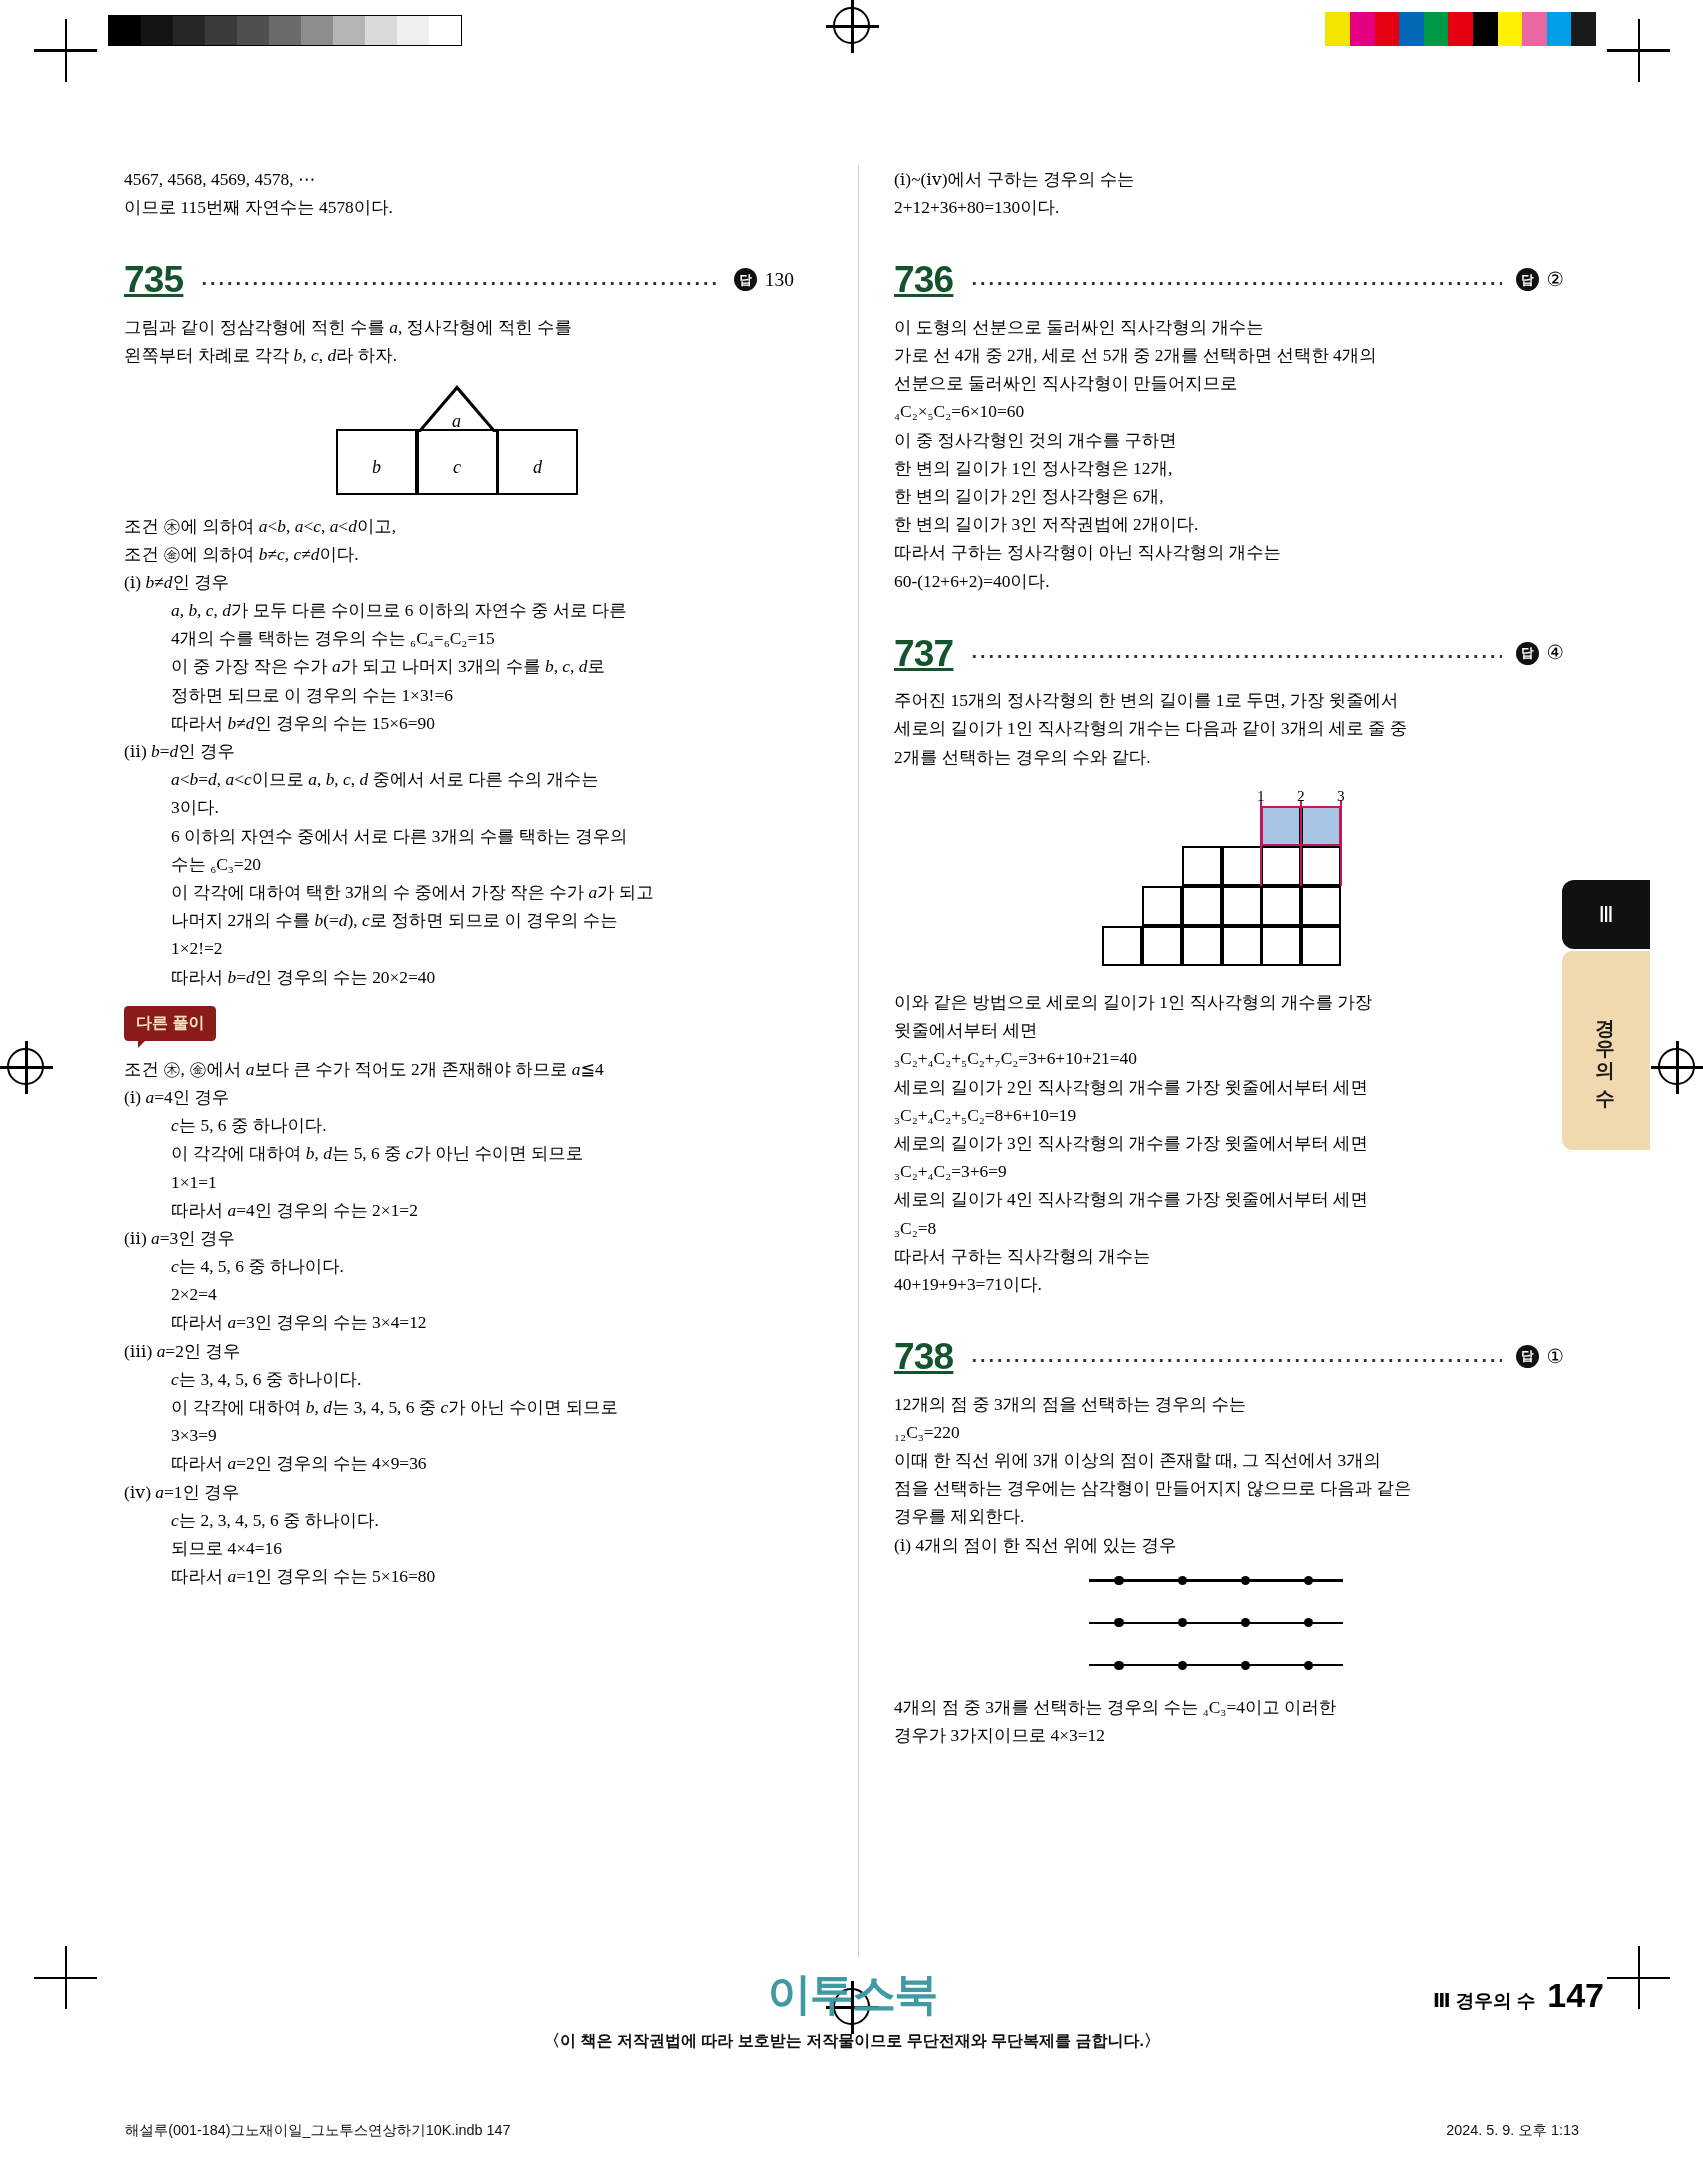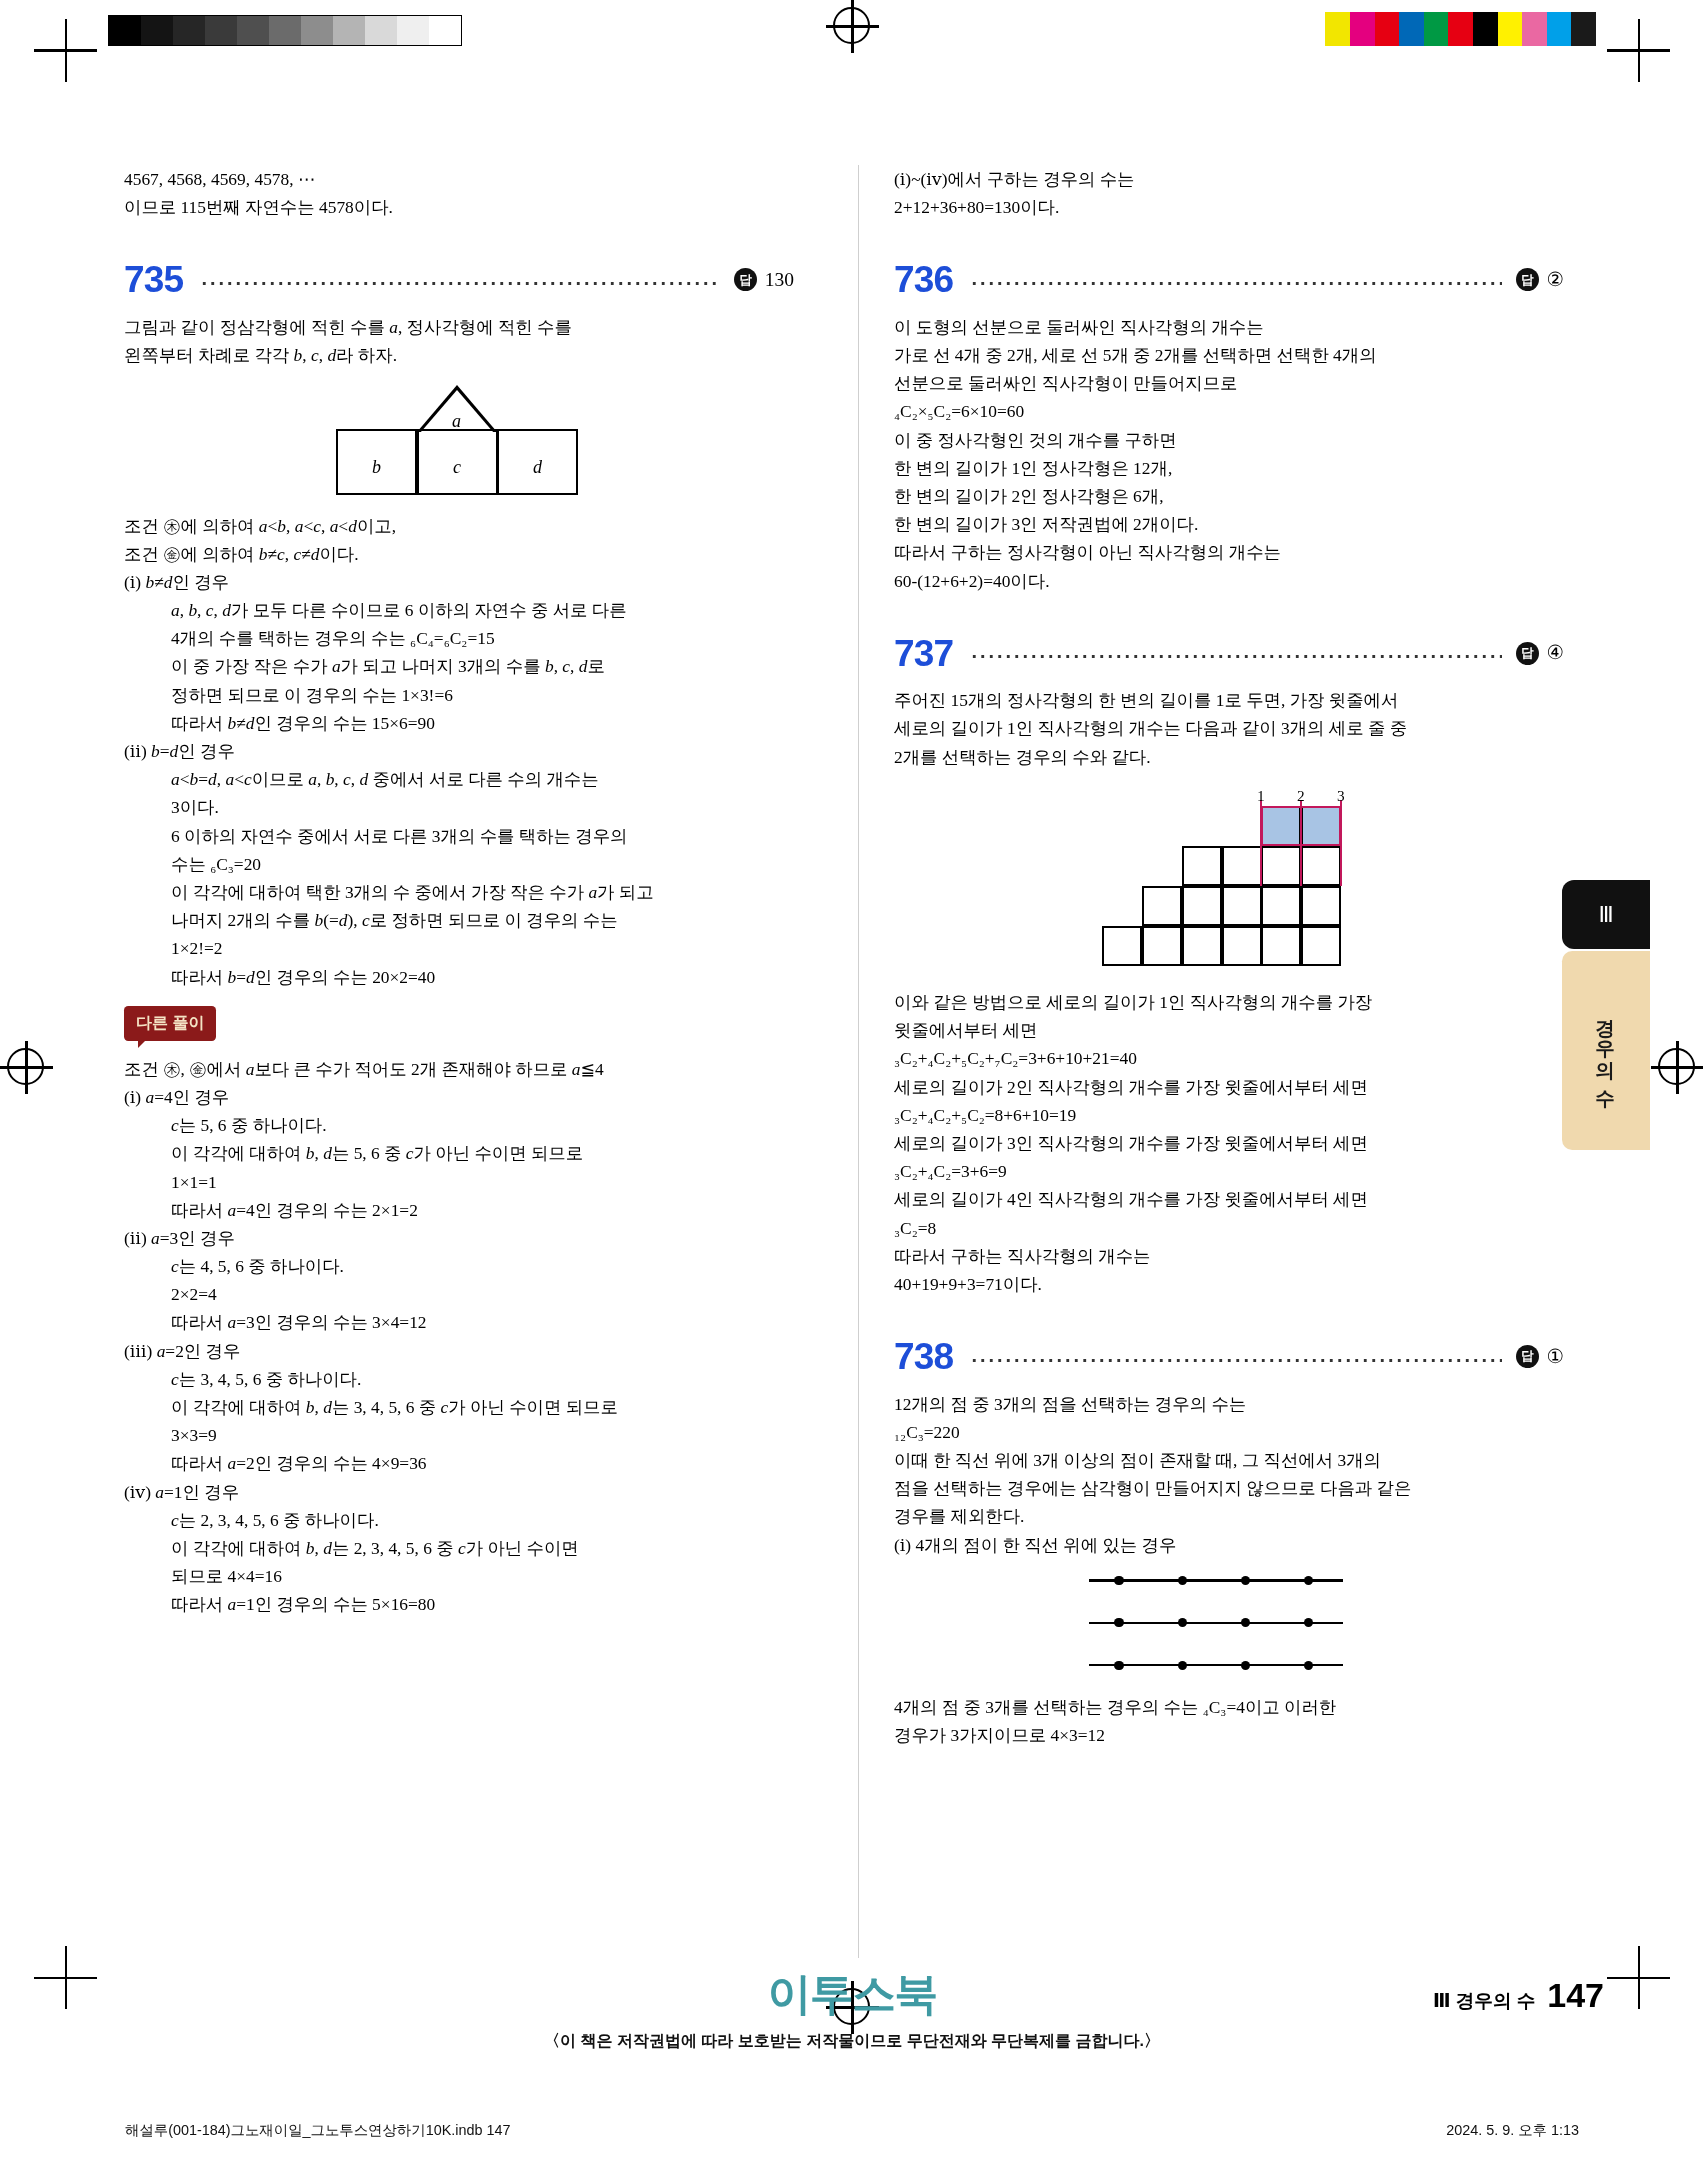--- a/index.html
+++ b/index.html
@@ -37,21 +37,21 @@
   .ln{white-space:nowrap;}
   .ind2{padding-left:47px;}
   .gap-s{height:10.2px;}
   .gap-l{height:34px;}
 
   i.v, em.v{font-style:italic;font-family:"Liberation Serif",serif;}
 
   
   .phead{display:flex;align-items:center;height:49px;margin-bottom:8.5px;}
   .pnum{font-family:"Liberation Sans","DejaVu Sans",sans-serif;font-weight:bold;
-        font-size:37px;color:#1d4ed8;letter-spacing:-0.8px;line-height:1;}
+        font-size:37px;color:#14532d;letter-spacing:-0.8px;line-height:1;text-decoration:underline;}
   .dots{flex:1;height:17px;margin:0 13.6px 0 17px;
         background-image:radial-gradient(circle, #333 1.4px, rgba(0,0,0,0) 1.4px);
         background-size:8.5px 8.5px;background-position:0 7.6px;background-repeat:repeat-x;}
   .ansbox{display:flex;align-items:center;gap:7.6px;font-size:19.5px;white-space:nowrap;}
   .bookicon{width:23px;height:23px;border-radius:50%;background:#111;color:#fff;
             display:inline-flex;align-items:center;justify-content:center;
             font-family:"Liberation Sans",sans-serif;font-size:12.7px;font-weight:bold;line-height:1;}
 
   
   .altbadge{display:inline-block;background:#8b1a1a;color:#f4e3c4;
@@ -258,21 +258,20 @@
         <p class="ln ind2"><i class="v">c</i>는 4, 5, 6 중 하나이다.</p>
         <p class="ln ind2">2×2=4</p>
         <p class="ln ind2">따라서 <i class="v">a</i>=3인 경우의 수는 3×4=12</p>
         <p class="ln">(ⅲ) <i class="v">a</i>=2인 경우</p>
         <p class="ln ind2"><i class="v">c</i>는 3, 4, 5, 6 중 하나이다.</p>
         <p class="ln ind2">이 각각에 대하여 <i class="v">b</i>, <i class="v">d</i>는 3, 4, 5, 6 중 <i class="v">c</i>가 아닌 수이면 되므로</p>
         <p class="ln ind2">3×3=9</p>
         <p class="ln ind2">따라서 <i class="v">a</i>=2인 경우의 수는 4×9=36</p>
         <p class="ln">(ⅳ) <i class="v">a</i>=1인 경우</p>
         <p class="ln ind2"><i class="v">c</i>는 2, 3, 4, 5, 6 중 하나이다.</p>
-        <p class="ln ind2">이 각각에 대하여 <i class="v">b</i>, <i class="v">d</i>는 2, 3, 4, 5, 6 중 <i class="v">c</i>가 아닌 수이면</p>
         <p class="ln ind2">되므로 4×4=16</p>
         <p class="ln ind2">따라서 <i class="v">a</i>=1인 경우의 수는 5×16=80</p>
       </div>
   </div>
 
   <div class="col col-right">
 
     <div id="right-top">
         <p class="ln">(ⅰ)~(ⅳ)에서 구하는 경우의 수는</p>
         <p class="ln">2+12+36+80=130이다.</p>

